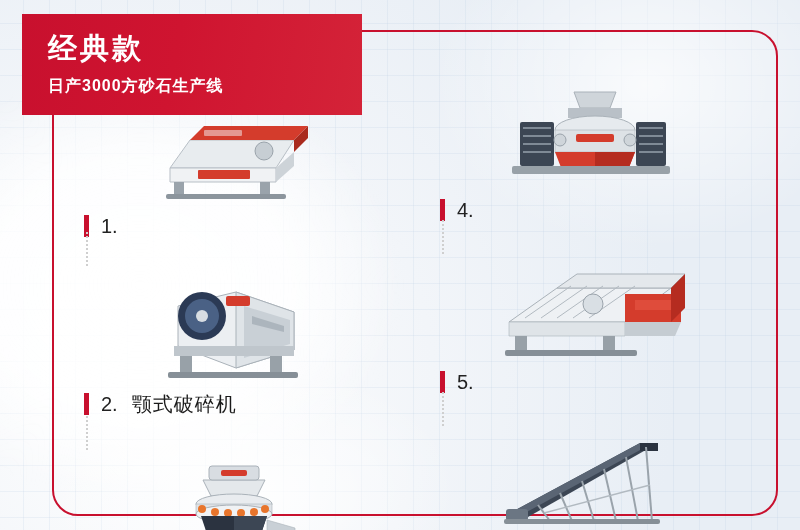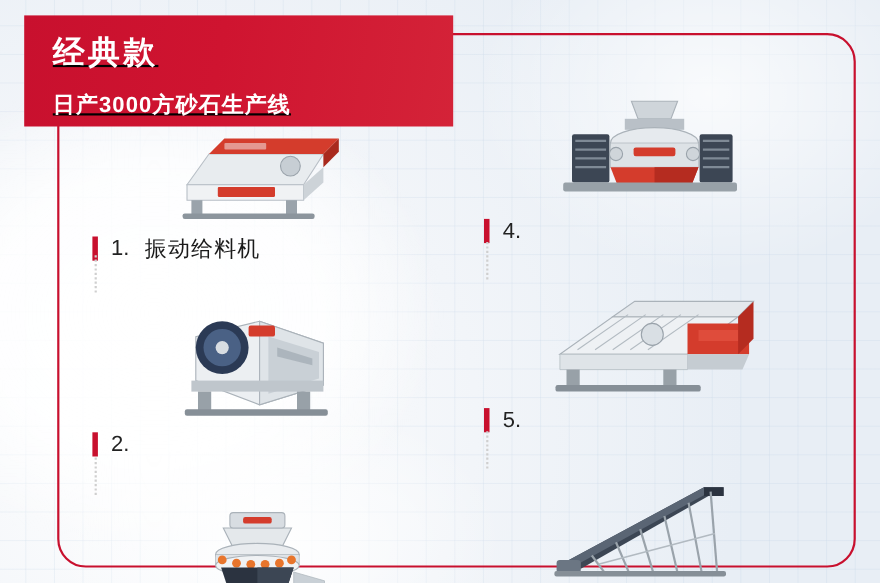--- a/index.html
+++ b/index.html
@@ -56,39 +56,38 @@
     width: 726px; height: 486px;
     border: 2px solid #c8102e;
     border-radius: 26px;
     background: transparent;
   }
 
   
   .banner {
     position: absolute;
     left: 22px; top: 14px;
-    width: 390px; height: 101px;
+    width: 340px; height: 101px;
     background: linear-gradient(100deg, #c8102e 0%, #cf1430 45%, #d42338 100%);
     padding: 14px 0 0 26px;
-    text-decoration: underline;
   }
   .banner-title {
     color: #ffffff;
     font-size: 29px;
     font-weight: bold;
     letter-spacing: 3px;
     line-height: 40px;
   }
   .banner-sub {
     color: #ffffff;
-    font-size: 20px;
+    font-size: 16px;
     font-weight: bold;
     letter-spacing: 1px;
     line-height: 30px;
-    margin-top: 13px;
+    margin-top: 3px;
   }
 
   
   .col {
     position: absolute;
     width: 300px;
   }
   .col-left { left: 84px; top: 96px; }
   .col-right { left: 440px; top: 80px; }
 
@@ -171,21 +170,20 @@
             <rect x="116" y="78" width="10" height="14" fill="#9aa3ab"></rect>
             <rect x="22" y="90" width="120" height="5" rx="2" fill="#8c959d"></rect>
             <circle cx="120" cy="47" r="9" fill="#c7ced4" stroke="#9aa3ab"></circle>
             <rect x="60" y="26" width="38" height="6" rx="1" fill="#f3f4f5" opacity="0.5"></rect>
           </g>
         </svg>
       </div>
       <div class="label-row">
         <span class="tick"></span>
         <span class="label-num">1.</span>
-        <span class="label-text">振动给料机</span>
       </div>
       <div class="dotline" style="top:136px"></div>
     </div>
 
     <div class="item" style="margin-top:28px">
       <div class="item-img">
         <svg class="machine" width="180" height="110" viewBox="0 0 180 110">
           <g>
             <path d="M34 74 L34 34 L92 20 L150 40 L150 78 L92 96 Z" fill="#eceff2" stroke="#aab2b9" stroke-width="1"></path>
             <path d="M92 20 L150 40 L150 78 L92 96 Z" fill="#dfe4e8" stroke="#aab2b9" stroke-width="1"></path>
@@ -198,20 +196,21 @@
             <rect x="36" y="84" width="12" height="18" fill="#98a1a8"></rect>
             <rect x="126" y="84" width="12" height="18" fill="#98a1a8"></rect>
             <rect x="24" y="100" width="130" height="6" rx="2" fill="#868f97"></rect>
             <path d="M108 44 L140 54 L140 60 L108 52 Z" fill="#9aa3ab" opacity="0.6"></path>
           </g>
         </svg>
       </div>
       <div class="label-row">
         <span class="tick"></span>
         <span class="label-num">2.</span>
+        <span class="label-text">颚式破碎机</span>
       </div>
       <div class="dotline" style="top:142px"></div>
     </div>
 
     <div class="item" style="margin-top:28px">
       <div class="item-img">
         <svg class="machine" width="170" height="110" viewBox="0 0 170 110">
           <g>
             <path d="M54 30 L116 30 L108 46 L62 46 Z" fill="#e4e8eb" stroke="#aab2b9"></path>
             <rect x="60" y="16" width="50" height="14" rx="3" fill="#d8dde2" stroke="#aab2b9"></rect>

